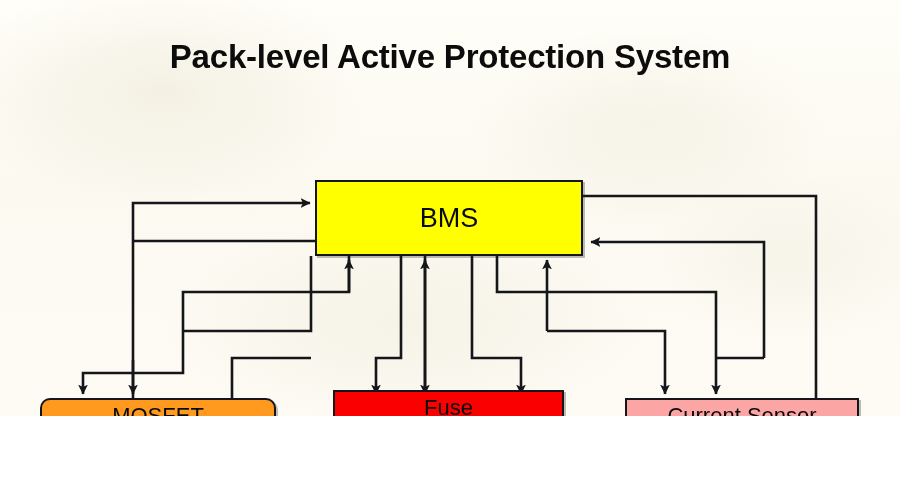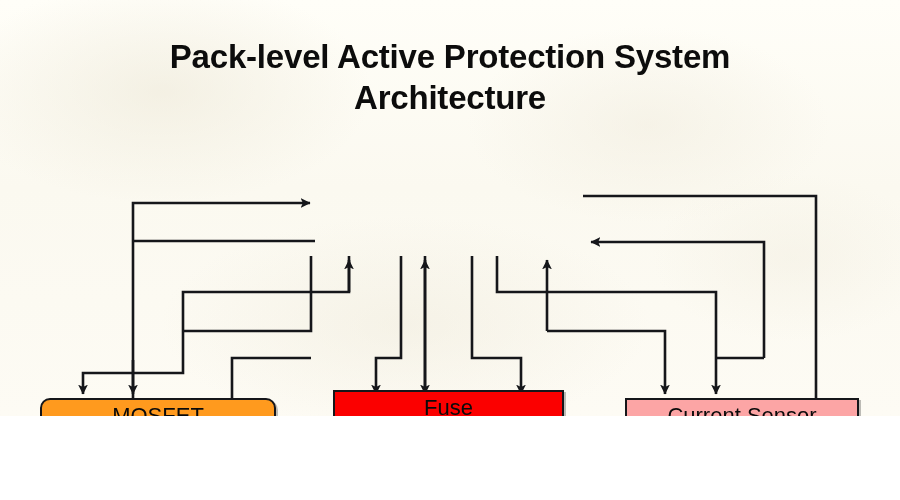--- a/index.html
+++ b/index.html
@@ -81,21 +81,20 @@
 </style>
 </head>
 <body>
 
 <div id="canvas">
 
   <div id="paper-texture"></div>
 
   <div id="title">
     <span class="ln">Pack-level Active Protection System</span>
-    <span class="ln">Architecture</span>
   </div>
 
   <svg id="wires" viewBox="0 0 900 500">
     <defs>
       <marker id="ah" markerWidth="11" markerHeight="11" refX="9.4" refY="5.5" orient="auto" markerUnits="userSpaceOnUse">
         <path d="M0,0.6 L10,5.5 L0,10.4 L2.3,5.5 Z" fill="#15161a"></path>
       </marker>
     </defs>
 
     <g fill="none" stroke="#15161a" stroke-width="2.6" stroke-linecap="butt" stroke-linejoin="miter">
@@ -128,20 +127,23 @@
 
       <path d="M816,398 L816,196 L583,196"></path>
 
       <path d="M764,358 L764,242 L591,242" marker-end="url(#ah)"></path>
 
       <path d="M716,358 L764,358"></path>
 
     </g>
   </svg>
 
+  <div class="node" id="node-bms">
+    <span>BMS</span>
+  </div>
 
   <div class="node" id="node-mosfet">
     <span>MOSFET</span>
   </div>
 
   <div class="node" id="node-fuse">
     <span>Fuse</span>
   </div>
 
   <div class="node" id="node-sensor">

